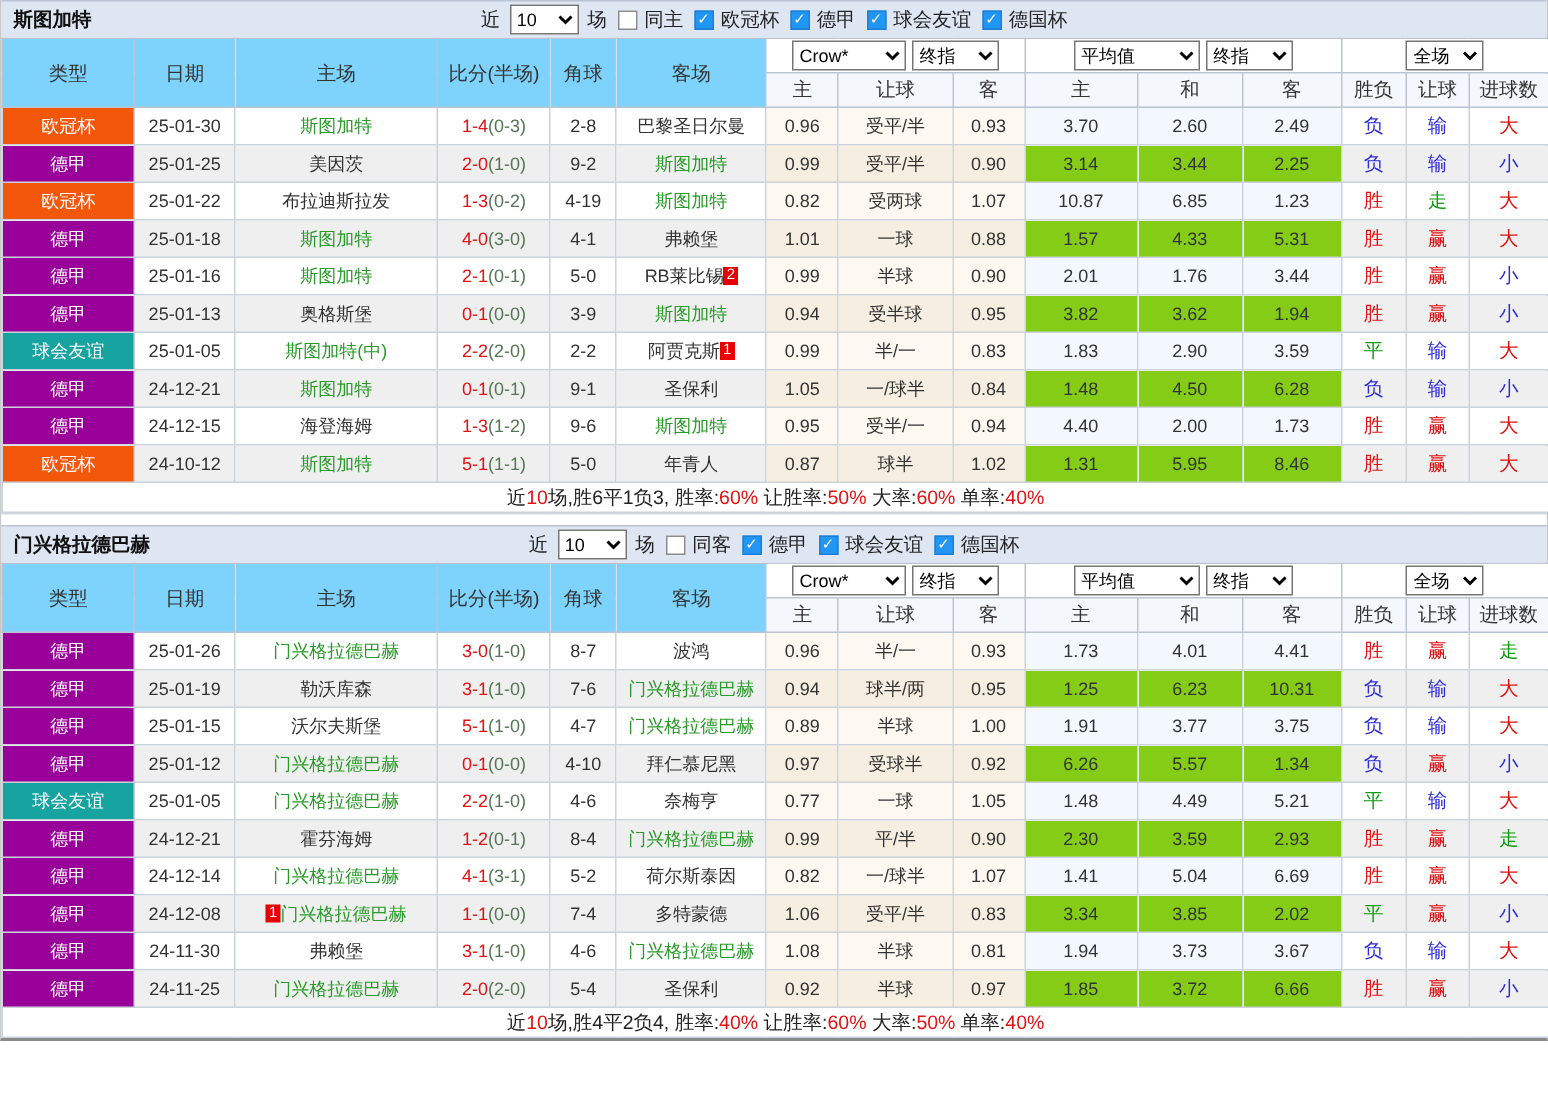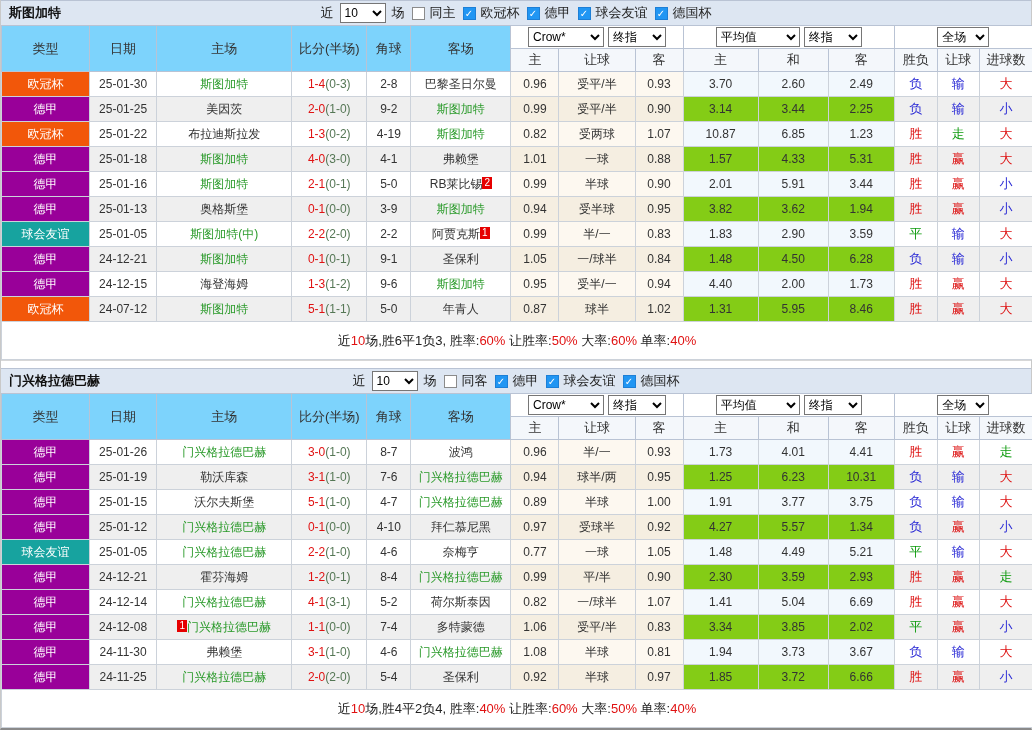--- a/index.html
+++ b/index.html
@@ -75,21 +75,21 @@
   td { font-size: 12px; color: #333; }
   .team-hl { color: #2a9a2a; }
   .score-main { color: #e01212; }
   .score-half { color: #557755; }
   .badge {
     display: inline-block; background: #e60000; color: #fff;
     font-size: 10px; line-height: 12px; min-width: 8px; padding: 0 2px;
     vertical-align: 2px;
   }
   td.c-res { font-size: 13px; }
-  tr.summary-row { height: 38px; }
+  tr.summary-row { height: 20px; }
   tr.summary-row td { background: #fff; font-size: 13px; color: #222; }
   .red-num { color: #e01212; }
   .gap { height: 8px; background: #fff; border-top: 1px solid #d7d7d7; }
 </style>
 </head>
 <body>
 
 <div class="page">
   <div id="sections-root">
       <div class="band">
@@ -223,21 +223,21 @@
             <td class="c-type" style="background: rgb(153, 0, 153);">德甲</td>
             <td class="c-date">25-01-16</td>
             <td class="c-team"><span class="team-hl">斯图加特</span></td>
             <td class="c-score"><span class="score-main">2-1</span><span class="score-half">(0-1)</span></td>
             <td class="c-corner">5-0</td>
             <td class="c-team"><span>RB莱比锡</span><span class="badge">2</span></td>
             <td class="c-crow">0.99</td>
             <td class="c-crow">半球</td>
             <td class="c-crow">0.90</td>
             <td class="c-avg">2.01</td>
-            <td class="c-avg">5.91</td>
+            <td class="c-avg">1.76</td>
             <td class="c-avg">3.44</td>
             <td class="c-res" style="color: rgb(221, 17, 17);">胜</td>
             <td class="c-res" style="color: rgb(221, 17, 17);">赢</td>
             <td class="c-res" style="color: rgb(43, 43, 213);">小</td>
           </tr>
           <tr class="r-even">
             <td class="c-type" style="background: rgb(153, 0, 153);">德甲</td>
             <td class="c-date">25-01-13</td>
             <td class="c-team"><span>奥格斯堡</span></td>
             <td class="c-score"><span class="score-main">0-1</span><span class="score-half">(0-0)</span></td>
@@ -299,21 +299,21 @@
             <td class="c-crow">0.94</td>
             <td class="c-avg">4.40</td>
             <td class="c-avg">2.00</td>
             <td class="c-avg">1.73</td>
             <td class="c-res" style="color: rgb(221, 17, 17);">胜</td>
             <td class="c-res" style="color: rgb(221, 17, 17);">赢</td>
             <td class="c-res" style="color: rgb(221, 17, 17);">大</td>
           </tr>
           <tr class="r-even">
             <td class="c-type" style="background: rgb(242, 87, 10);">欧冠杯</td>
-            <td class="c-date">24-07-12</td>
+            <td class="c-date">24-10-12</td>
             <td class="c-team"><span class="team-hl">斯图加特</span></td>
             <td class="c-score"><span class="score-main">5-1</span><span class="score-half">(1-1)</span></td>
             <td class="c-corner">5-0</td>
             <td class="c-team"><span>年青人</span></td>
             <td class="c-crow">0.87</td>
             <td class="c-crow">球半</td>
             <td class="c-crow">1.02</td>
             <td class="c-avg">1.31</td>
             <td class="c-avg">5.95</td>
             <td class="c-avg">8.46</td>
@@ -438,21 +438,21 @@
           <tr class="r-even">
             <td class="c-type" style="background: rgb(153, 0, 153);">德甲</td>
             <td class="c-date">25-01-12</td>
             <td class="c-team"><span class="team-hl">门兴格拉德巴赫</span></td>
             <td class="c-score"><span class="score-main">0-1</span><span class="score-half">(0-0)</span></td>
             <td class="c-corner">4-10</td>
             <td class="c-team"><span>拜仁慕尼黑</span></td>
             <td class="c-crow">0.97</td>
             <td class="c-crow">受球半</td>
             <td class="c-crow">0.92</td>
-            <td class="c-avg">4.27</td>
+            <td class="c-avg">6.26</td>
             <td class="c-avg">5.57</td>
             <td class="c-avg">1.34</td>
             <td class="c-res" style="color: rgb(43, 43, 213);">负</td>
             <td class="c-res" style="color: rgb(221, 17, 17);">赢</td>
             <td class="c-res" style="color: rgb(43, 43, 213);">小</td>
           </tr>
           <tr class="r-odd">
             <td class="c-type" style="background: rgb(23, 163, 159);">球会友谊</td>
             <td class="c-date">25-01-05</td>
             <td class="c-team"><span class="team-hl">门兴格拉德巴赫</span></td>

